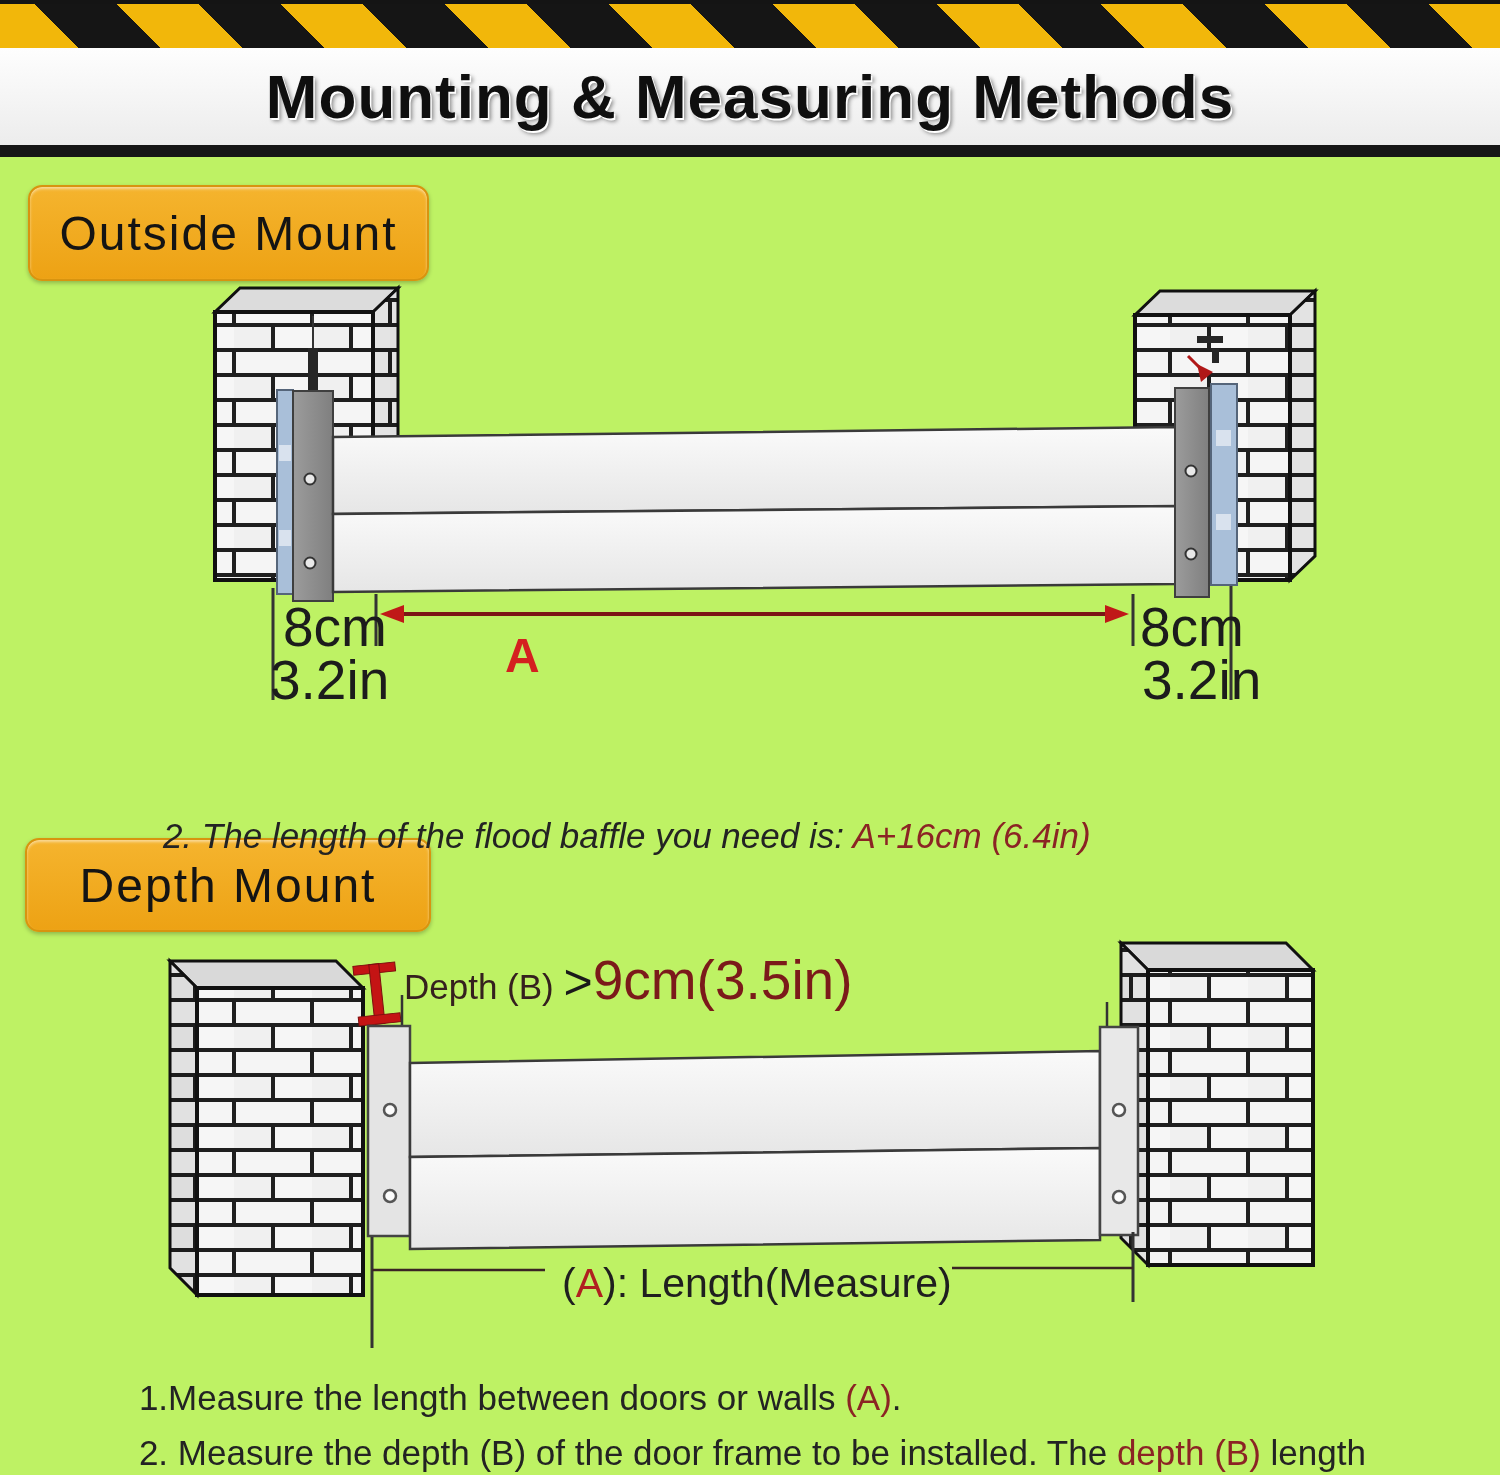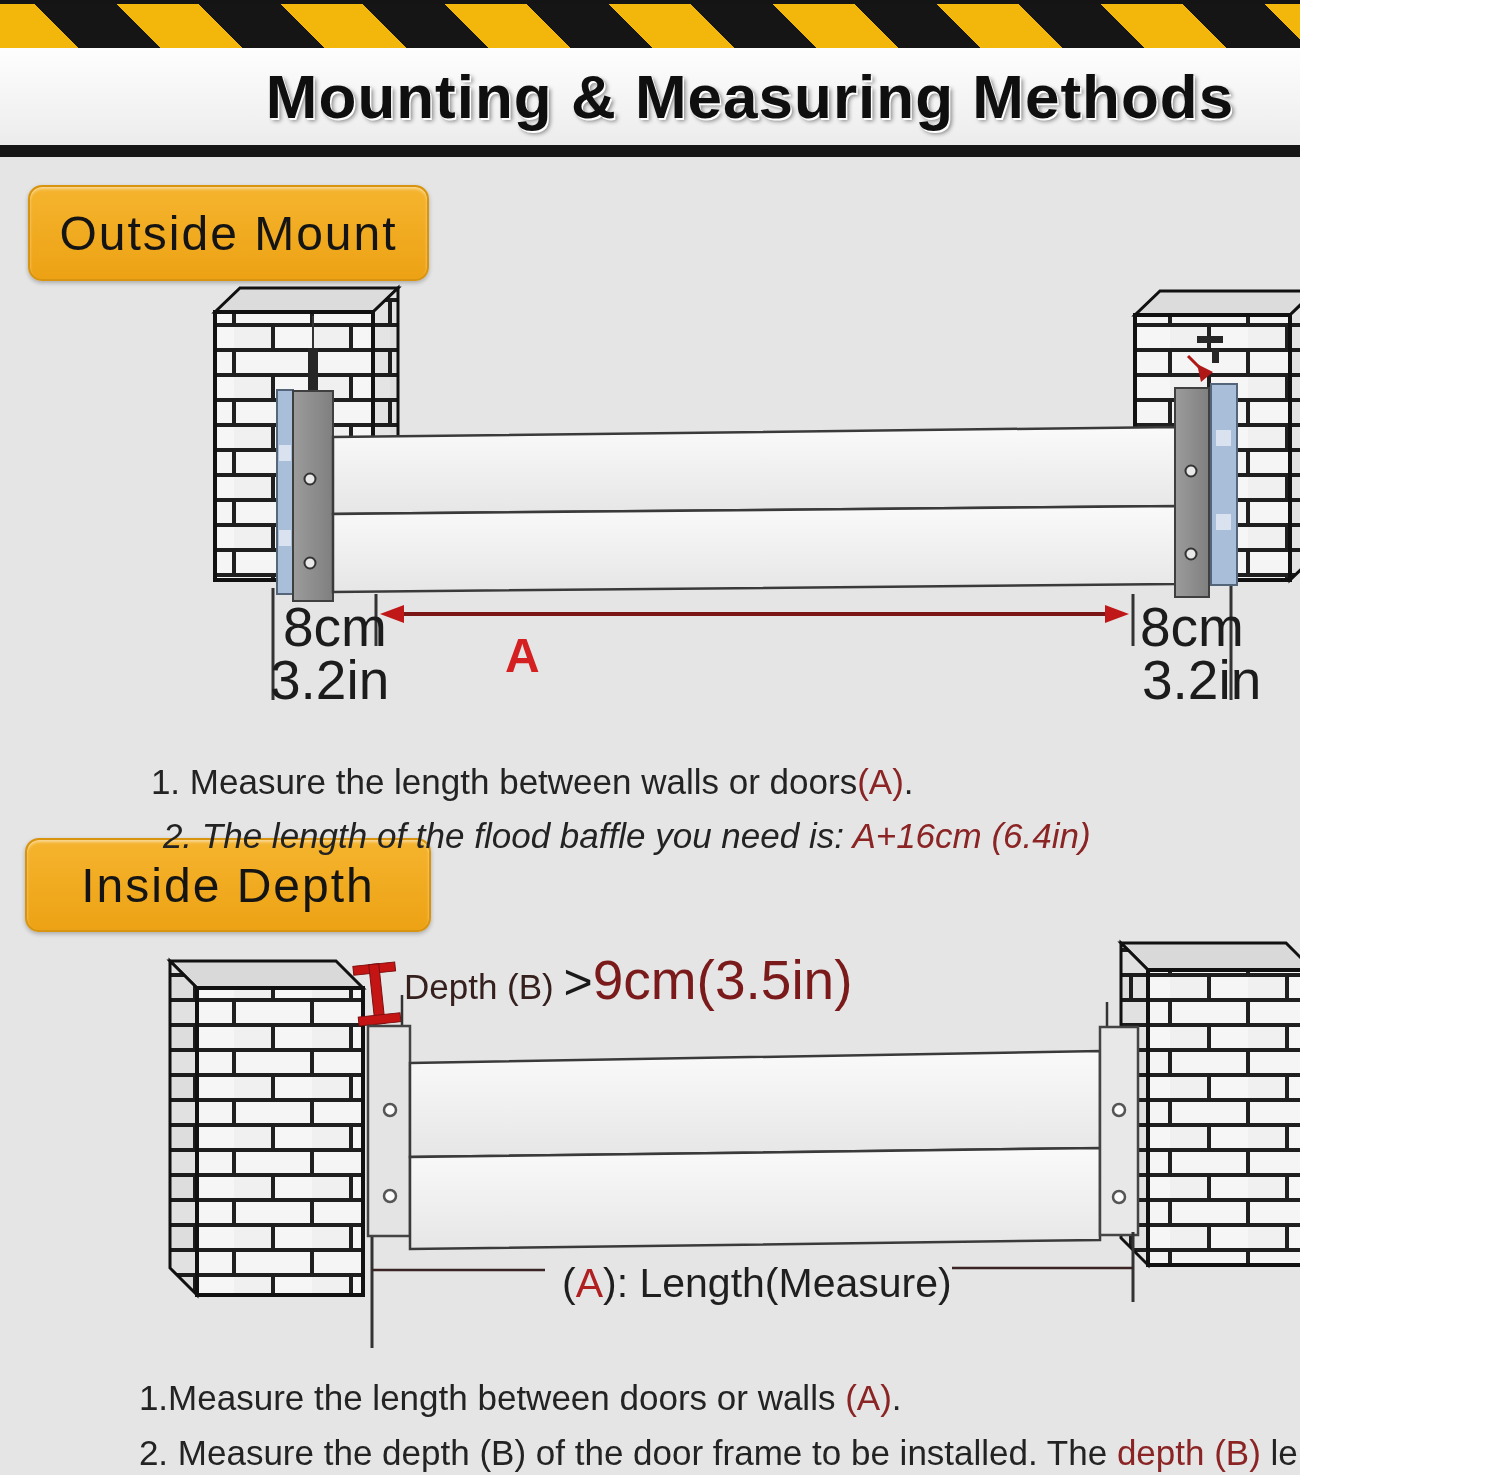--- a/index.html
+++ b/index.html
@@ -1,16 +1,16 @@
 <!DOCTYPE html>
 <html><head>
 <meta charset="utf-8">
 <style>
   html,body{margin:0;padding:0;background:#fff;}
-  .page{position:relative;width:1300px;height:1475px;background:#e5e5e5;overflow:hidden;
+  .page{position:relative;width:1500px;height:1475px;background:#bef264;overflow:hidden;
         font-family:"Liberation Sans", sans-serif;}
   .abs{position:absolute;z-index:2;}
   
   .hazard-band{position:absolute;left:0;top:0;width:1500px;height:48px;z-index:3;
      background:repeating-linear-gradient(45deg,#F2B70A 0 58px,#151515 58px 116px);
      border-top:4px solid #141414;}
   .title-band{position:absolute;left:0;top:48px;width:1500px;height:97px;z-index:3;
      background:linear-gradient(#FEFEFE,#ECECEC);display:flex;align-items:center;justify-content:center;}
   .title-band h1{margin:0;font-size:62px;font-weight:800;color:#0F0F0F;letter-spacing:1px;
      text-shadow:1.5px 1.5px 0 #FFFFFF,3px 3px 4px rgba(0,0,0,0.45);}
@@ -44,21 +44,21 @@
   <div class="hazard-band"></div>
   <div class="title-band">
     <h1>Mounting &amp; Measuring Methods</h1>
   </div>
   <div class="title-underbar"></div>
 
   <div class="badge" style="left:28px;top:185px;width:397px;height:92px;">
     <span>Outside Mount</span>
   </div>
   <div class="badge" style="left:25px;top:838px;width:402px;height:90px;">
-    <span>Inside Depth</span>
+    <span>Depth Mount</span>
   </div>
 
   <svg class="scene" width="1500" height="1475" viewBox="0 0 1500 1475">
     <defs>
       <pattern id="brickP" width="78" height="50" patternUnits="userSpaceOnUse">
         <rect width="78" height="50" fill="#1F1F1F"></rect>
         <rect x="2" y="2" width="74" height="21" fill="#F5F5F5"></rect>
         <rect x="-37" y="27" width="74" height="21" fill="#F0F0F0"></rect>
         <rect x="41" y="27" width="74" height="21" fill="#F6F6F6"></rect>
       </pattern>
@@ -187,23 +187,20 @@
   </svg>
 
   <div class="abs dim-num" style="left:283px;top:595px;">8cm</div>
   <div class="abs dim-num" style="left:270px;top:648px;">3.2in</div>
   <div class="abs dim-num" style="left:1140px;top:595px;">8cm</div>
   <div class="abs dim-num" style="left:1142px;top:648px;">3.2in</div>
   <div class="abs span-label" style="left:505px;top:628px;">
     <span class="bigA">A</span>
   </div>
 
-  <div class="abs step" style="left:112px;top:722px;">
-    <span>1. Measure the length between walls or doors</span><span class="hl">(A)</span><span>.</span>
-  </div>
   <div class="abs step" style="left:124px;top:776px;font-style:italic;">
     <span>2. The length of the flood baffle you need is: </span><span class="hl">A+16cm (6.4in)</span><span></span>
   </div>
 
   <div class="abs depth-label" style="left:404px;top:948px;">
     <span class="dname">Depth (B) </span><span class="dgt">&gt;</span><span class="dval">9cm(3.5in)</span>
   </div>
   <div class="abs len-label" style="left:562px;top:1260px;">
     <span>(</span><span class="redA">A</span><span>): Length(Measure)</span>
   </div>

